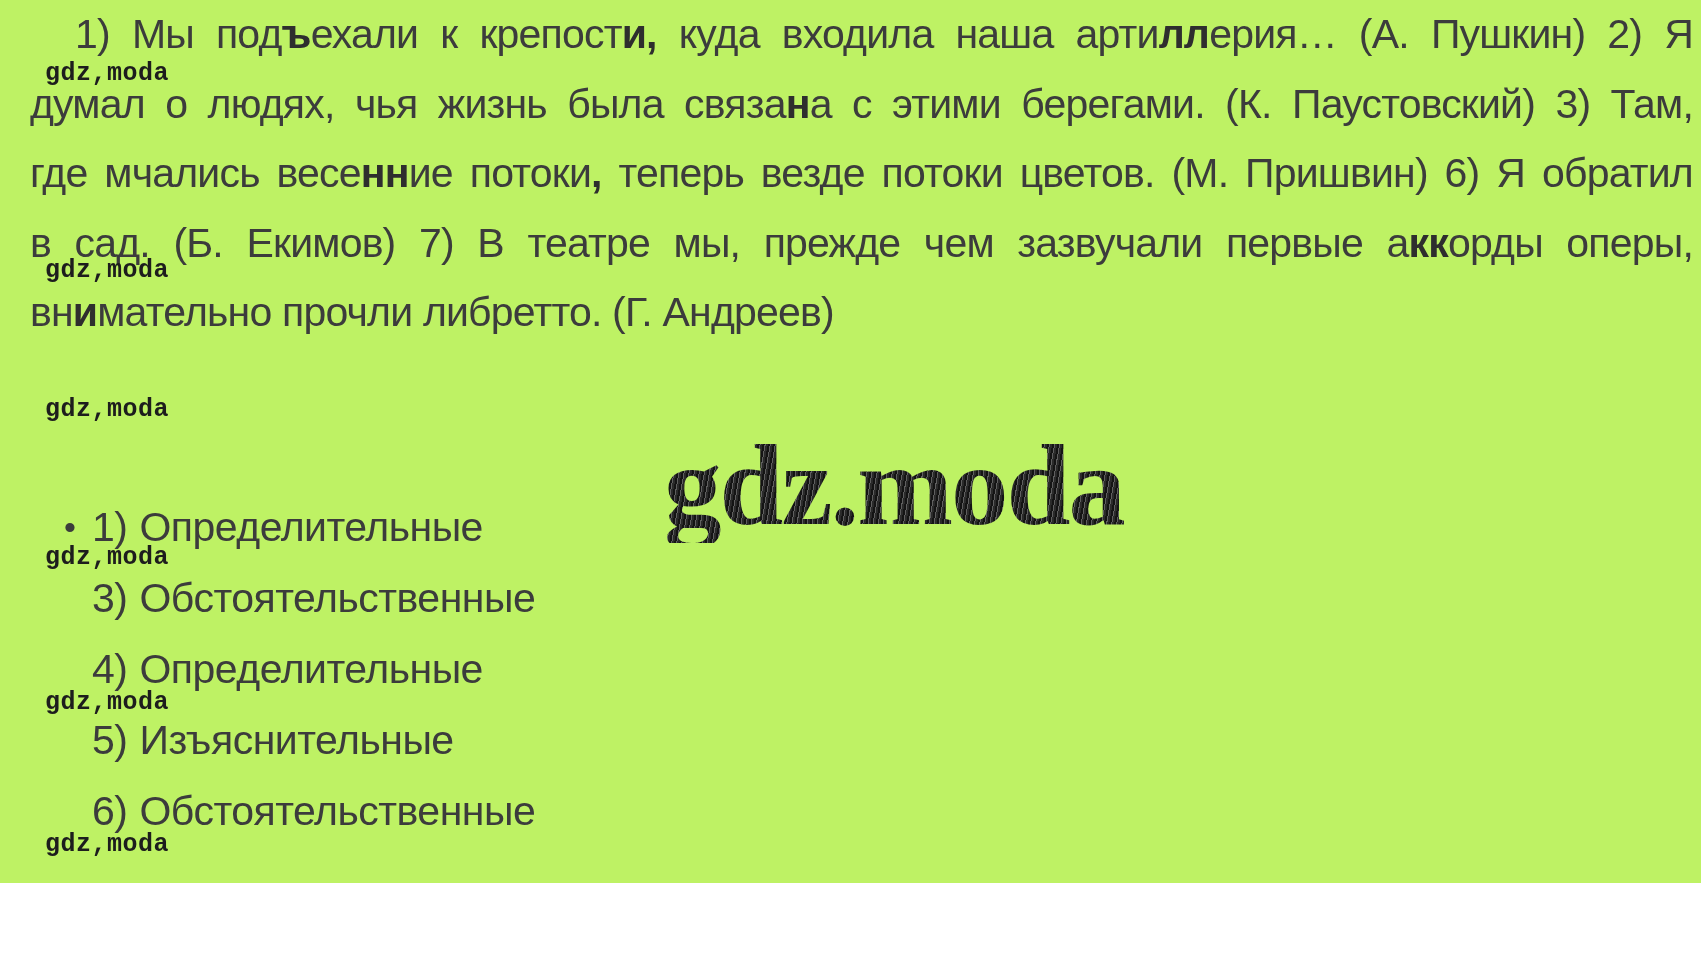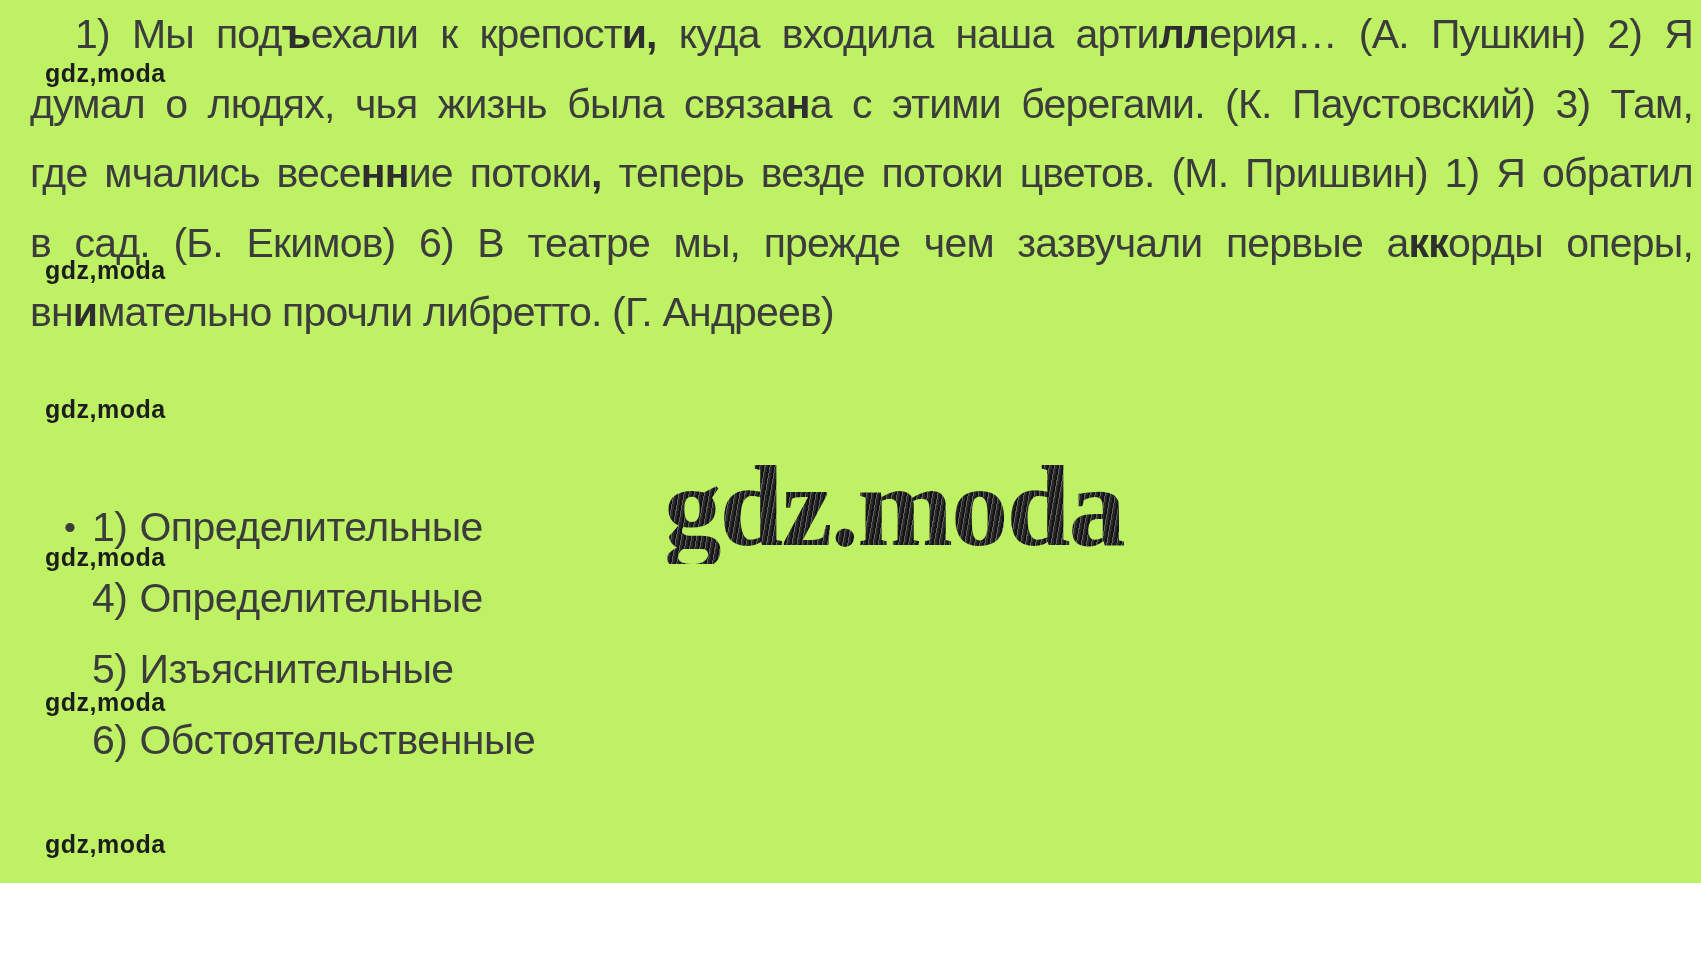--- a/index.html
+++ b/index.html
@@ -53,39 +53,39 @@
     left: 64px;
     top: 0;
     font-size: 34px;
   }
   .answer-row .num { margin-right: 12px; }
 
   
   .wm-small {
     position: absolute;
     left: 45px;
-    font-family: Liberation Sans, sans-serif;
+    font-family: Liberation Mono, monospace;
     font-weight: 700;
     font-size: 25px;
     line-height: 25px;
     color: #1d1d1d;
     letter-spacing: 0.5px;
   }
   .wm-s1 { top: 61px; }
   .wm-s2 { top: 258px; }
   .wm-s3 { top: 397px; }
   .wm-s4 { top: 545px; }
   .wm-s5 { top: 690px; }
   .wm-s6 { top: 832px; }
 
   
   .wm-large {
     position: absolute;
     left: 664px;
-    top: 449px;
+    top: 428px;
     font-family: "Liberation Serif", serif;
     font-weight: 700;
     font-size: 115px;
     line-height: 1;
     letter-spacing: -2px;
     color: #242424;
   }
   @supports (-webkit-background-clip: text) {
     .wm-large {
       background: repeating-linear-gradient(100deg, #141414 0px, #141414 2px, #5f5f5f 2px, #5f5f5f 3px, #2a2a2a 3px, #2a2a2a 5px);
@@ -96,27 +96,28 @@
   }
 </style>
 </head>
 <body>
 
 <div class="page">
 
   <div class="exercise" id="exercise">
       <div class="line just indent"><span>1) Мы под</span><span class="b">ъ</span><span>ехали к крепост</span><span class="b">и,</span><span> куда входила наша арти</span><span class="b">лл</span><span>ерия… (А. Пушкин) 2) Я</span></div>
       <div class="line just"><span>думал о людях, чья жизнь была связа</span><span class="b">н</span><span>а с этими берегами. (К. Паустовский) 3) Там,</span></div>
-      <div class="line just"><span>где мчались весе</span><span class="b">нн</span><span>ие потоки</span><span class="b">,</span><span> теперь везде потоки цветов. (М. Пришвин) 1) Я обратил</span></div>
-      <div class="line just"><span>в сад. (Б. Екимов) 6) В театре мы, прежде чем зазвучали первые а</span><span class="b">кк</span><span>орды оперы,</span></div>
+      <div class="line just"><span>где мчались весе</span><span class="b">нн</span><span>ие потоки</span><span class="b">,</span><span> теперь везде потоки цветов. (М. Пришвин) 6) Я обратил</span></div>
+      <div class="line just"><span>в сад. (Б. Екимов) 7) В театре мы, прежде чем зазвучали первые а</span><span class="b">кк</span><span>орды оперы,</span></div>
       <div class="line"><span>вн</span><span class="b">и</span><span>мательно прочли либретто. (Г. Андреев)</span></div>
     </div>
 
   <div class="answers" id="answers">
       <div class="answer-row"><span class="bullet">•</span><span class="num">1)</span><span class="label">Определительные</span></div>
+      <div class="answer-row"><span class="num">3)</span><span class="label">Обстоятельственные</span></div>
       <div class="answer-row"><span class="num">4)</span><span class="label">Определительные</span></div>
       <div class="answer-row"><span class="num">5)</span><span class="label">Изъяснительные</span></div>
       <div class="answer-row"><span class="num">6)</span><span class="label">Обстоятельственные</span></div>
     </div>
 
   <div class="wm-large">gdz.moda</div>
 
   <div class="wm-small wm-s1">gdz,moda</div>
   <div class="wm-small wm-s2">gdz,moda</div>
   <div class="wm-small wm-s3">gdz,moda</div>

